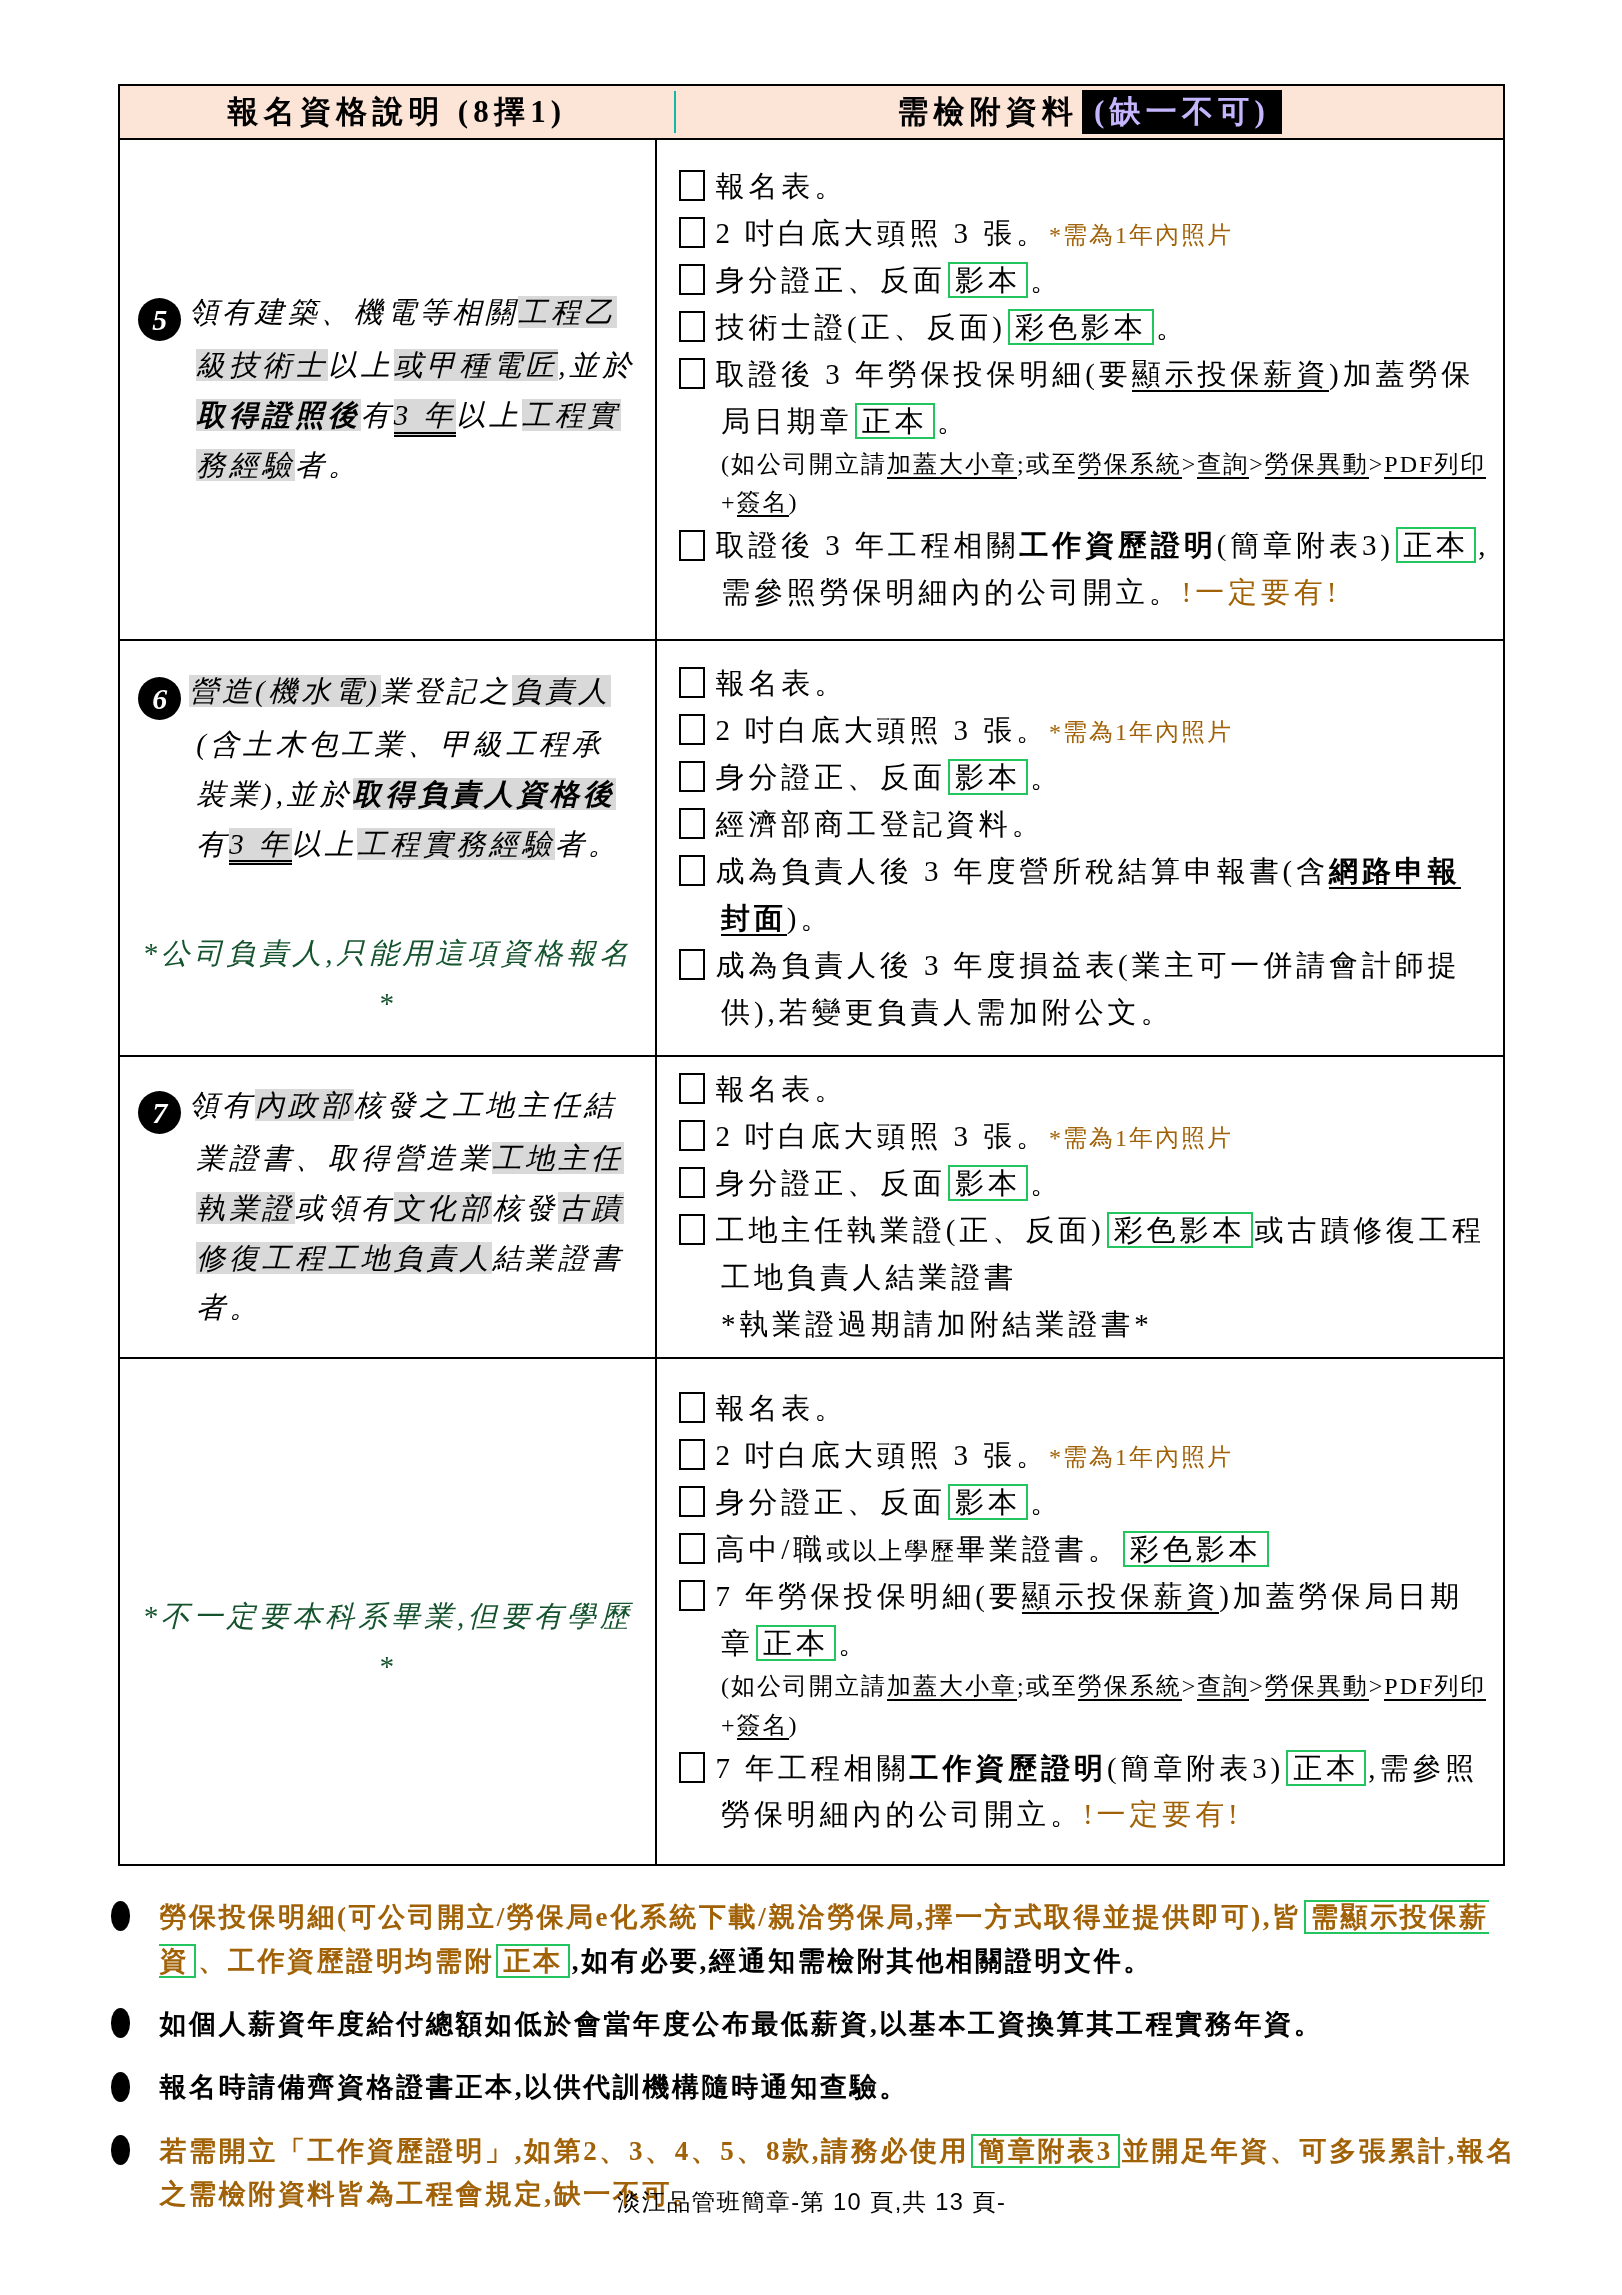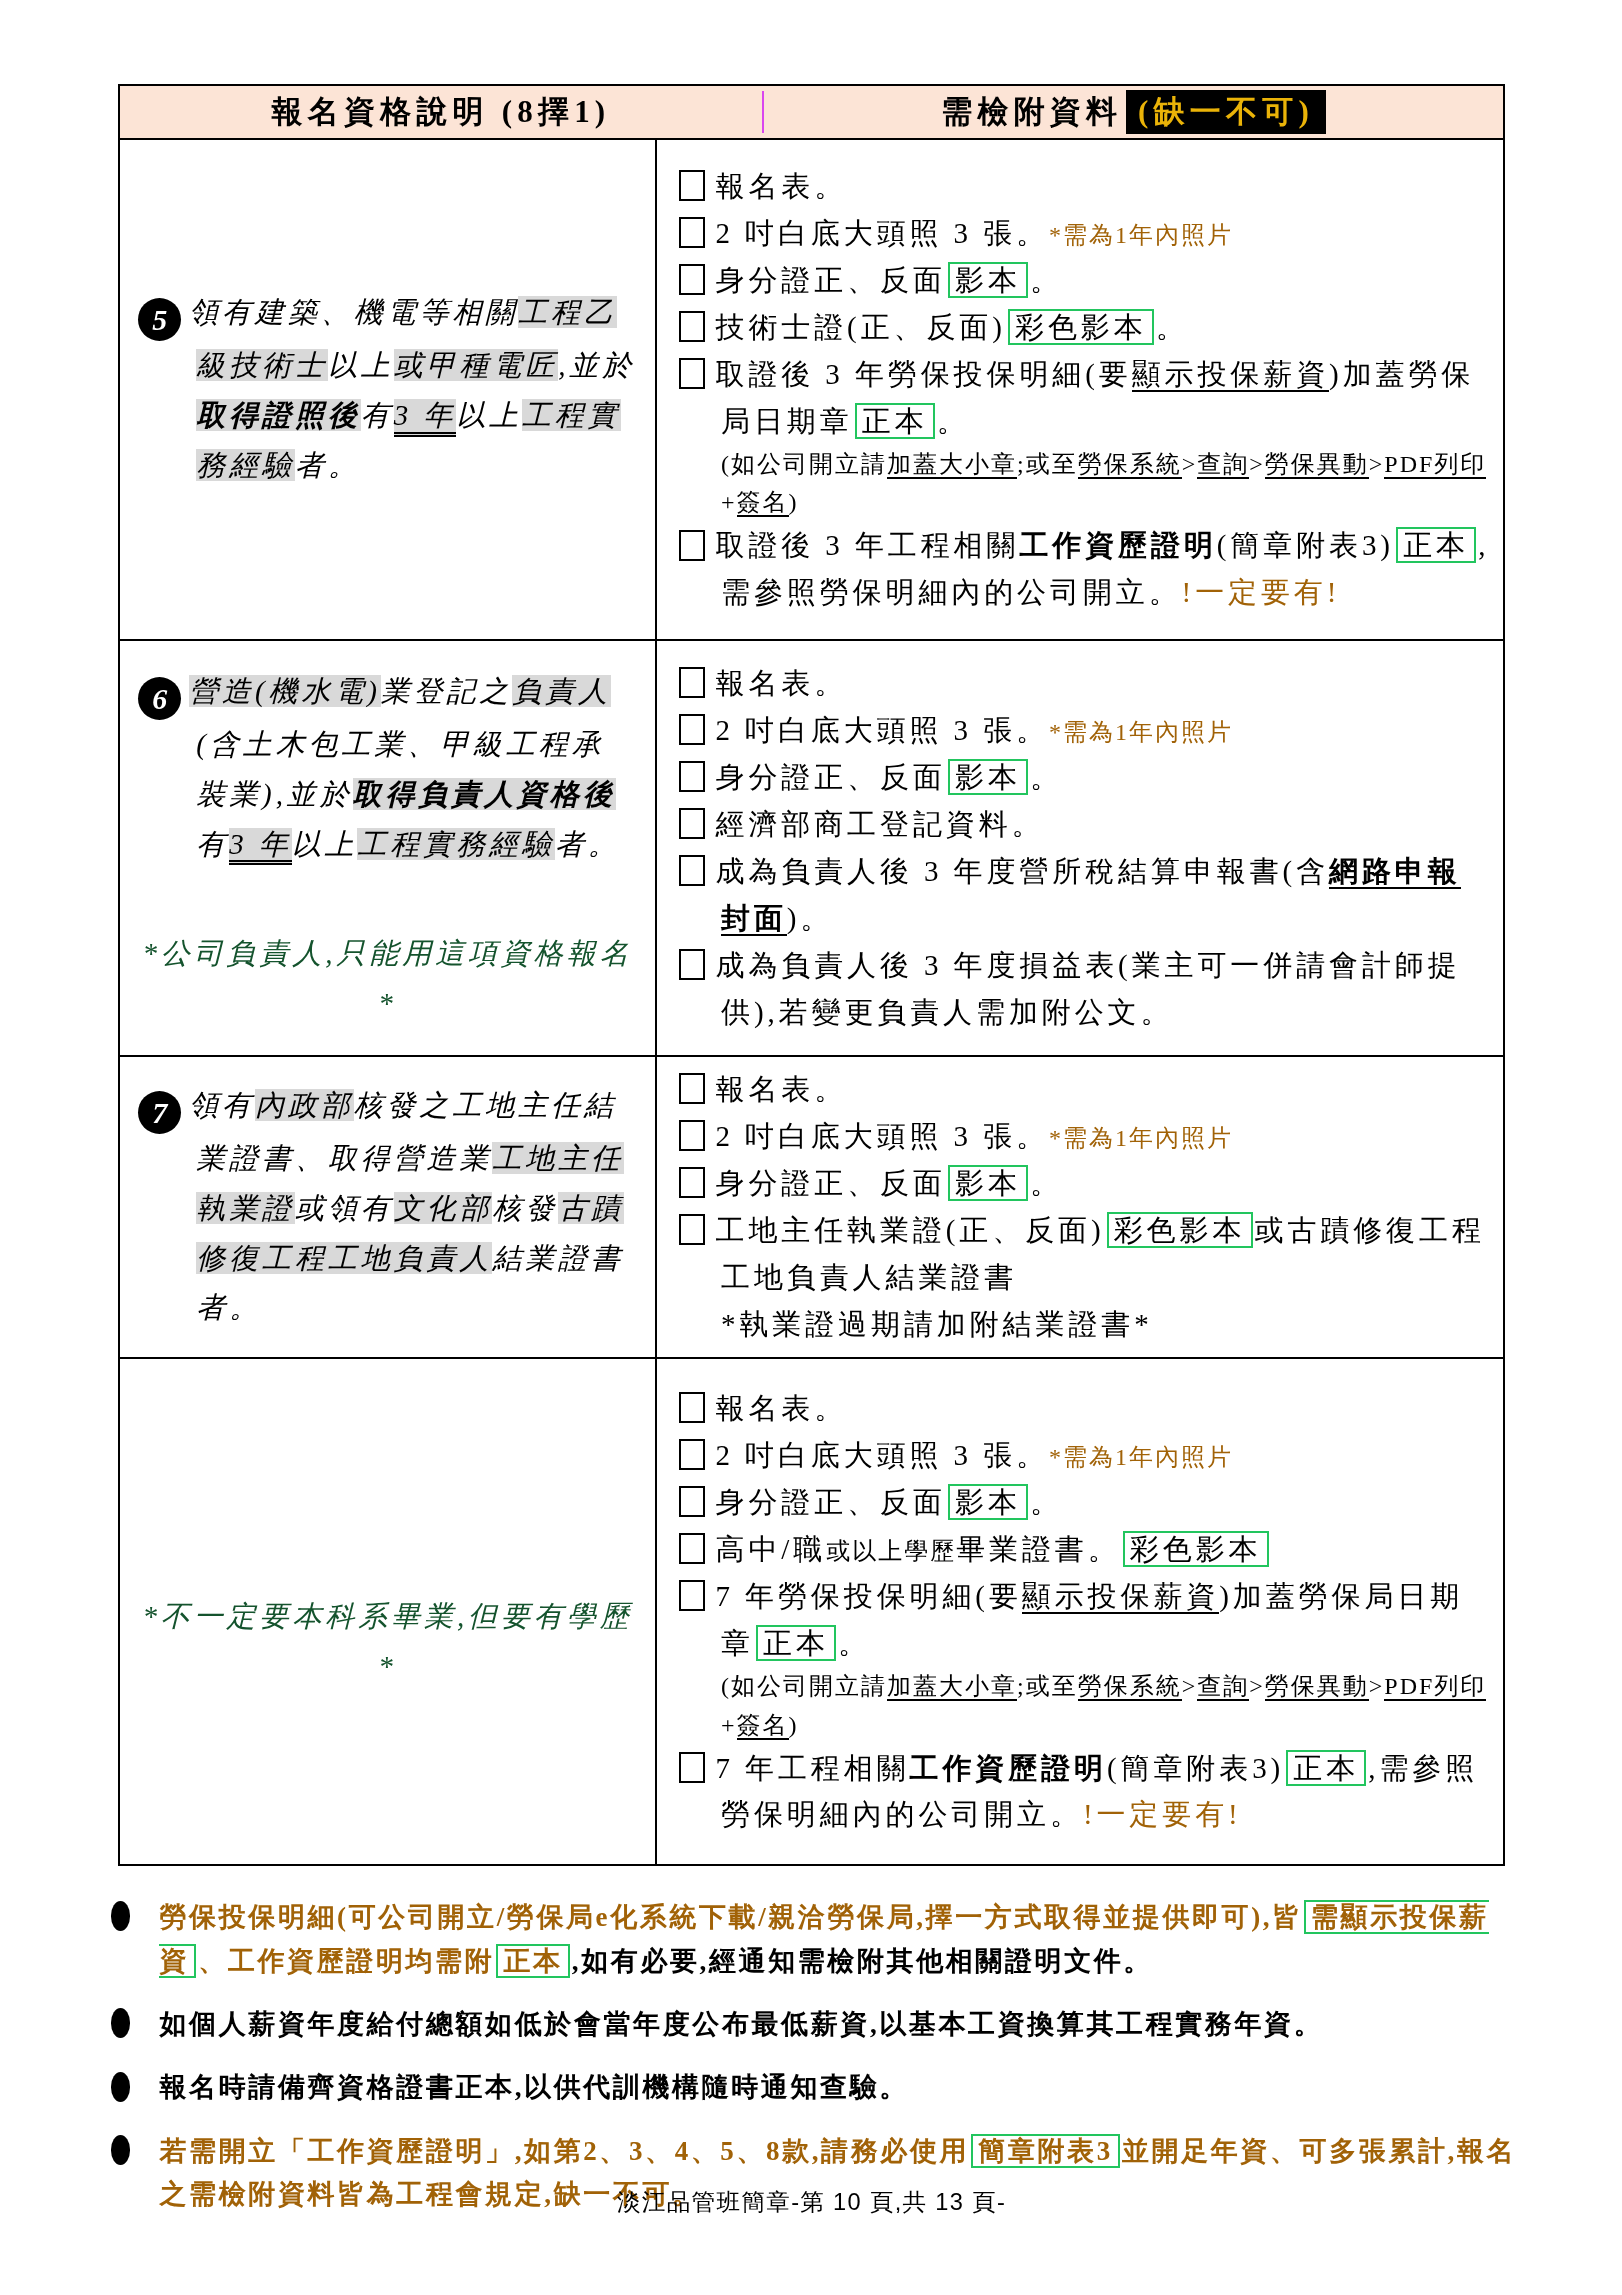--- a/index.html
+++ b/index.html
@@ -2,23 +2,23 @@
 <html style="font-size:10.5px"><head>
 <meta charset="utf-8">
 <style>
   html,body{margin:0;padding:0;background:#fff;}
   .page{position:relative;width:1623px;height:2295px;background:#ffffff;
         font-family:"Liberation Serif","DejaVu Serif",serif;color:#000;overflow:hidden;}
   .tbl{position:absolute;left:118px;top:84px;width:1387px;border:2.6px solid #000;box-sizing:border-box;}
   .thead{display:flex;background:#fce4d6;border-bottom:2.6px solid #000;height:52px;align-items:center;
          font-weight:bold;font-size:31px;letter-spacing:5.2px;}
   .th{text-align:center;box-sizing:border-box;}
-  .th.left{width:644px;flex:none;border-right:2px solid #d946ef;}
+  .th.left{width:556px;flex:none;border-right:2px solid #14b8a6;}
   .th.right{flex:1;display:flex;justify-content:center;align-items:center;gap:4px;}
-  .badge{background:#000;color:#eab308;padding:1.3px 11.8px;letter-spacing:5.2px;}
+  .badge{background:#000;color:#c4b5fd;padding:1.3px 11.8px;letter-spacing:5.2px;}
   .row{display:flex;border-bottom:2px solid #000;}
   .row:last-child{border-bottom:none;}
   .r0{min-height:499px}.r1{min-height:414px}.r2{min-height:294px}.r3{min-height:505px}
   .cell{box-sizing:border-box;}
   .qcell{width:537px;flex:none;border-right:2px solid #000;display:flex;flex-direction:column;
          justify-content:center;padding:15.7px 18.3px;font-size:29px;line-height:1.72;letter-spacing:3.9px;font-style:italic;}
   .dcell{flex:1;display:flex;flex-direction:column;justify-content:center;
          padding:9.2px 11.8px 9.2px 22px;font-size:29px;line-height:1.62;letter-spacing:3.9px;}
   .qual{padding-left:58px;text-indent:-58px;}
   .num{display:inline-block;width:43px;height:43px;border-radius:50%;background:#000;color:#fff;

